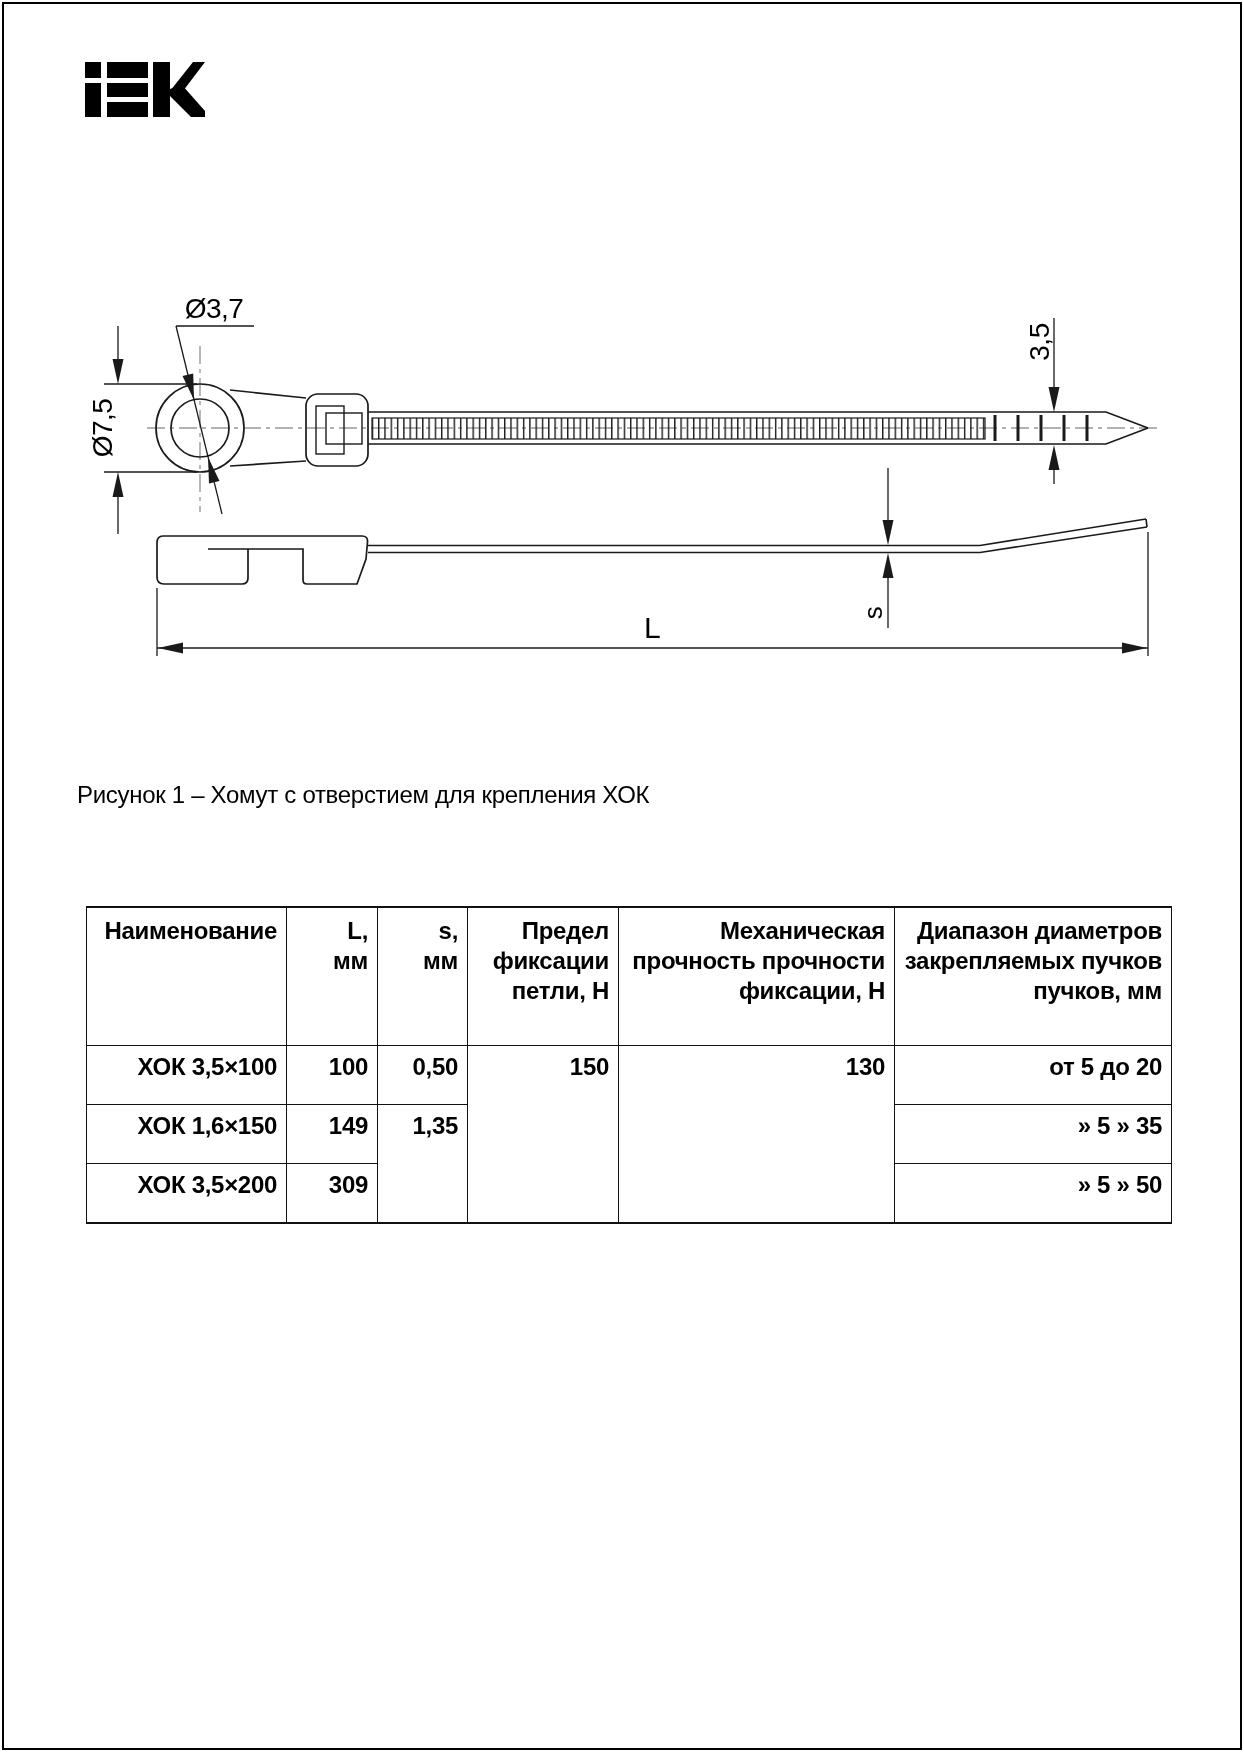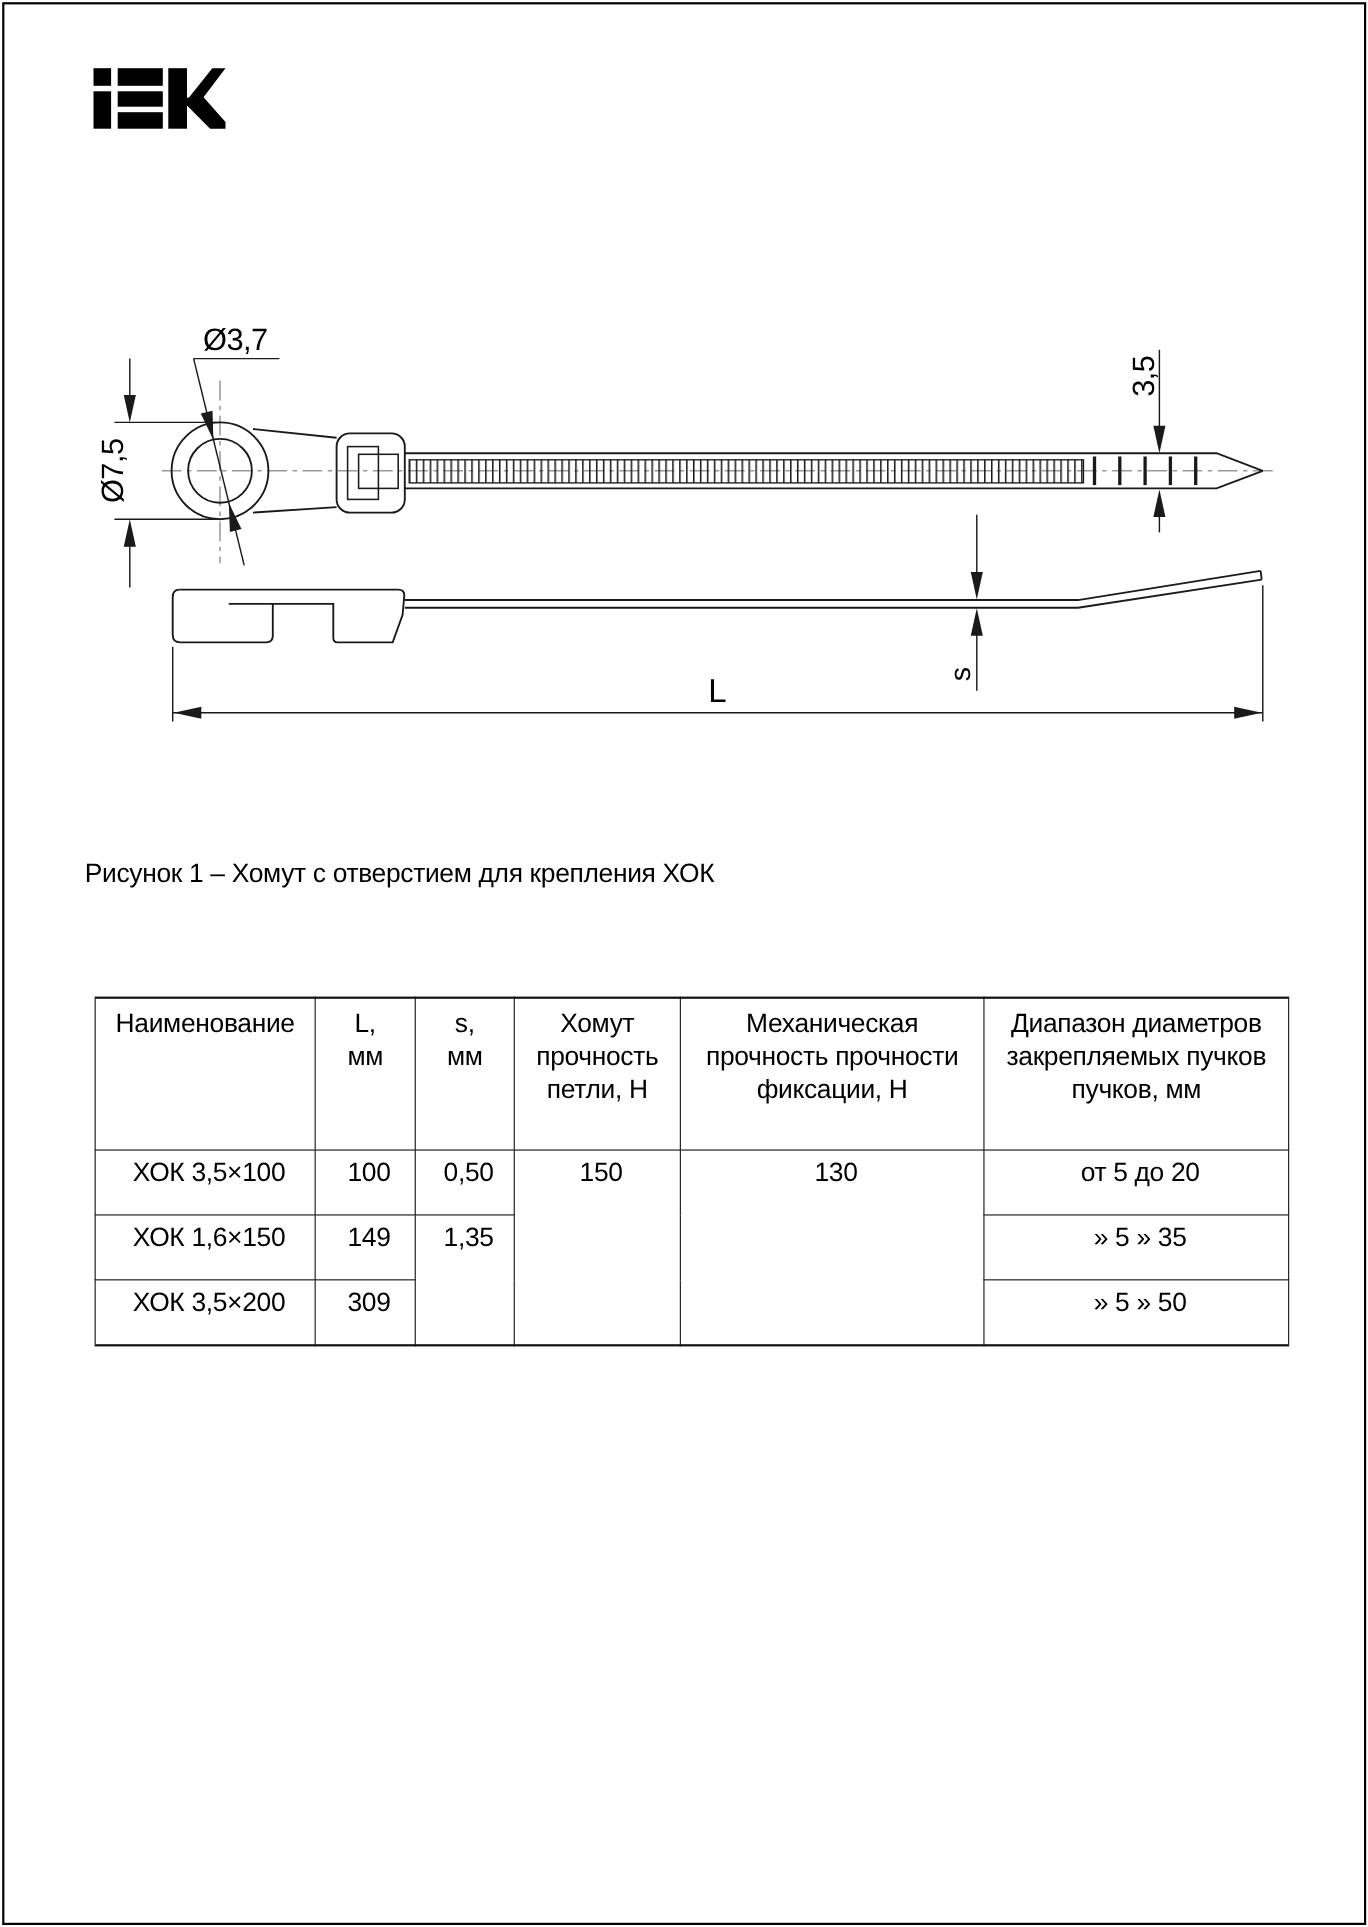--- a/index.html
+++ b/index.html
@@ -17,22 +17,22 @@
     white-space:nowrap;
     text-align:center;
   }
   table.spec{
     position:absolute;left:86px;top:906px;width:1085px;
     border-collapse:collapse;table-layout:fixed;
     font-size:24px;letter-spacing:-0.3px;
     border-top:2.5px solid #111;border-bottom:2.5px solid #111;
   }
   table.spec th,table.spec td{
-    border:1.5px solid #111;vertical-align:top;text-align:center;
-    font-weight:normal;padding:6px 9px 2px 9px;line-height:30px;
+    border:1.5px solid #111;vertical-align:top;text-align:right;
+    font-weight:bold;padding:6px 9px 2px 9px;line-height:30px;
     overflow:hidden;
   }
   table.spec th{height:127px;padding-top:8px;}
   table.spec td{height:50px;padding-left:16px;}
   .hline{display:block;}
 </style>
 </head>
 <body>
 
 <div class="page-border"></div>
@@ -160,22 +160,22 @@
       <span class="hline">L,</span>
       <span class="hline">мм</span>
       <span class="hline"></span>
     </th>
     <th>
       <span class="hline">s,</span>
       <span class="hline">мм</span>
       <span class="hline"></span>
     </th>
     <th>
-      <span class="hline">Хомут</span>
-      <span class="hline">прочность</span>
+      <span class="hline">Предел</span>
+      <span class="hline">фиксации</span>
       <span class="hline">петли, Н</span>
     </th>
     <th>
       <span class="hline">Механическая</span>
       <span class="hline">прочность прочности</span>
       <span class="hline">фиксации, Н</span>
     </th>
     <th>
       <span class="hline">Диапазон диаметров</span>
       <span class="hline">закрепляемых пучков</span>

